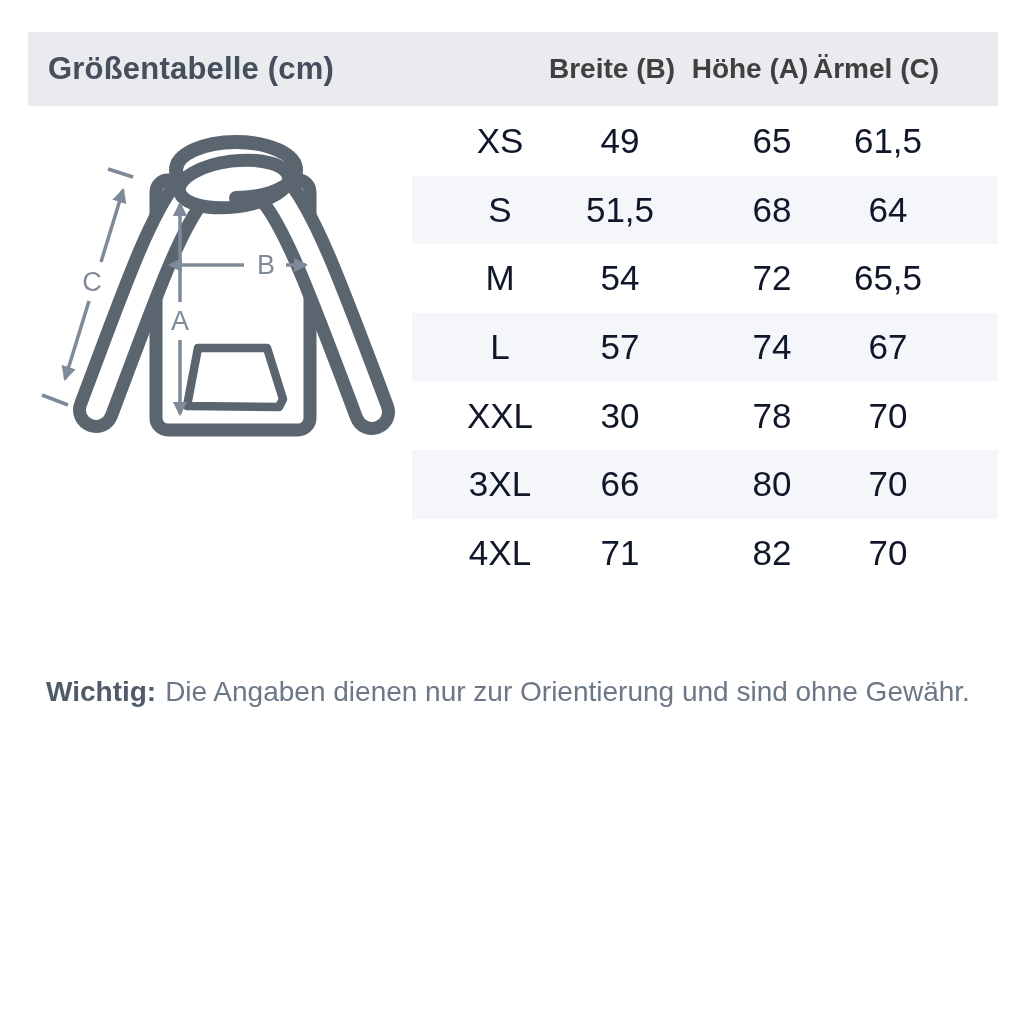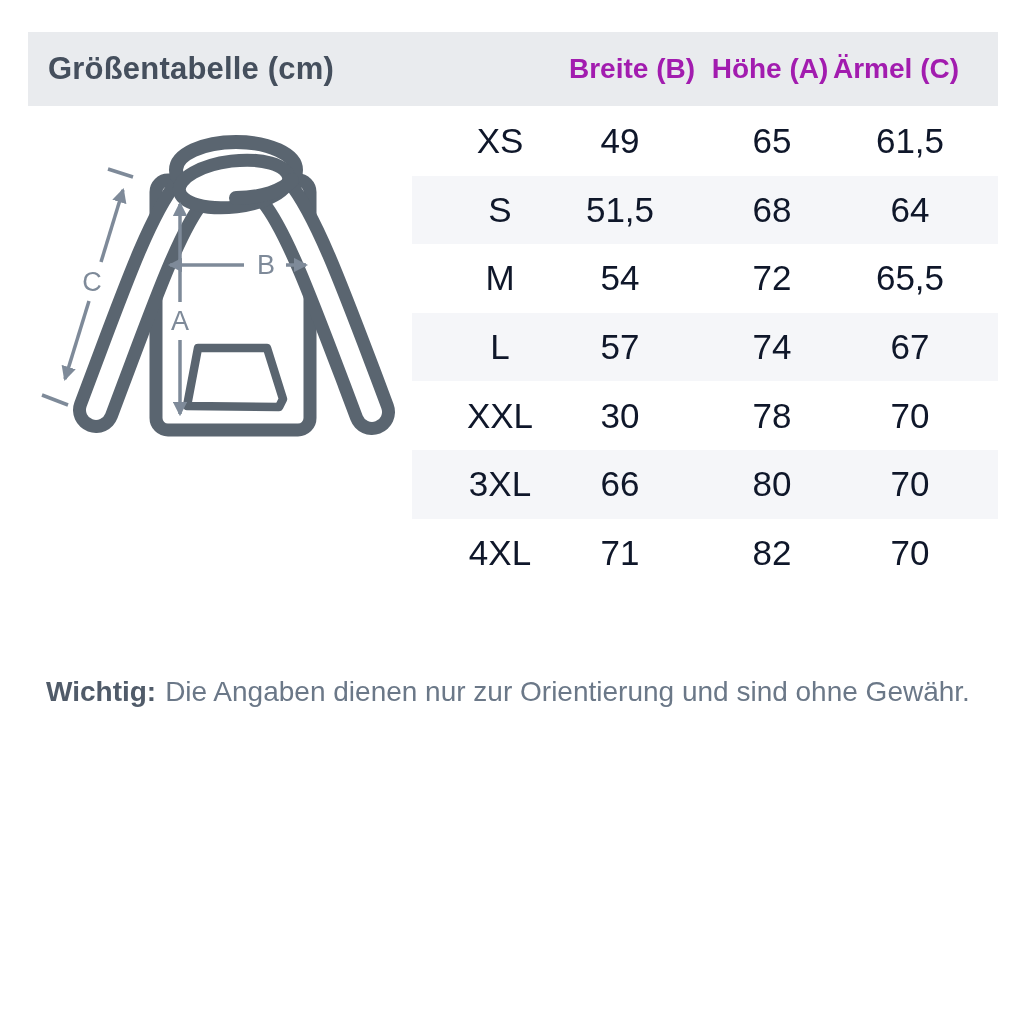--- a/index.html
+++ b/index.html
@@ -11,41 +11,41 @@
   .page{position:relative;width:1024px;height:780px;background:#ffffff;overflow:hidden;padding-left:42px;}
 
   
   .band{position:absolute;left:28px;top:32px;width:970px;height:74px;background:#e9ebee;}
   .title{
     position:absolute;left:20px;top:50%;transform:translateY(-50%);
     font-size:31px;font-weight:bold;color:#454f5d;white-space:nowrap;letter-spacing:.2px;
   }
   .colhead{
     position:absolute;top:50%;transform:translate(-50%,-50%);
-    font-size:28px;font-weight:bold;color:#a21caf;white-space:nowrap;margin-left:20px;
+    font-size:28px;font-weight:bold;color:#404040;white-space:nowrap;
   }
   .colhead.cb{left:584px}
   .colhead.ca{left:722px}
   .colhead.cc{left:848px}
 
   
   .figure{position:absolute;left:30px;top:128px;width:380px;height:330px;}
 
   
   .table{position:absolute;left:412px;top:107px;width:586px;}
   .row{position:relative;height:68.6px;}
   .row:nth-child(even){background:#f5f6f9;}
   .cell{
     position:absolute;top:50%;transform:translate(-50%,-50%);
     font-size:35px;color:#0f172a;white-space:nowrap;
   }
   .cell.size{left:88px}
   .cell.w{left:208px}
   .cell.h{left:360px}
-  .cell.s{left:498px}
+  .cell.s{left:476px}
   
   .row.xl .cell.size{transform:translate(-50%,calc(-50% - 8px))}
   .row.xl .cell.w,.row.xl .cell.h,.row.xl .cell.s{transform:translate(-50%,calc(-50% + 6px))}
 
   
   .footer{
     position:absolute;left:46px;top:671px;width:940px;
     font-size:28px;line-height:41px;color:#6b7888;
   }
   .footer .imp{font-weight:bold;color:#505b69;margin-right:.32em;margin-top:12px;}

